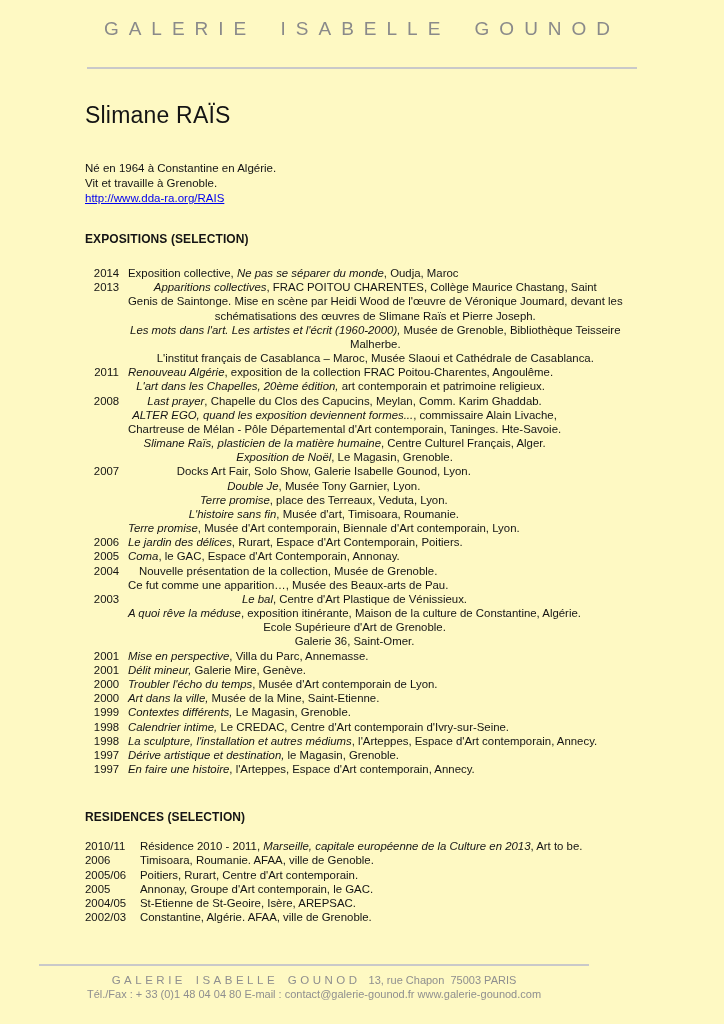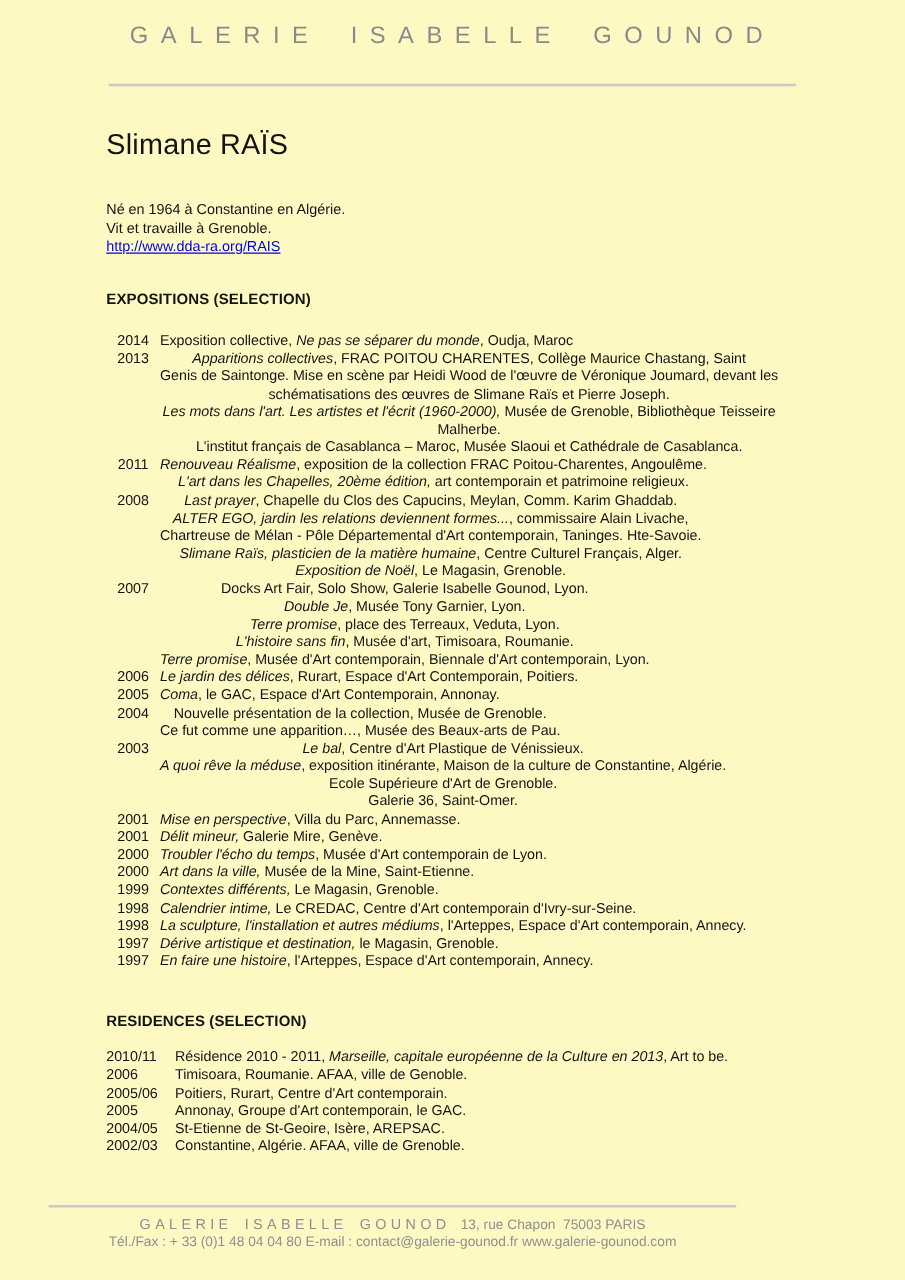--- a/index.html
+++ b/index.html
@@ -99,29 +99,29 @@
                 <div class="line"><span class="seg-n">Genis de Saintonge. Mise en scène par Heidi Wood de l'œuvre de Véronique Joumard, devant les</span></div>
                 <div class="line"><span class="seg-n">schématisations des œuvres de Slimane Raïs et Pierre Joseph.</span></div>
                 <div class="line"><span class="seg-i">Les mots dans l'art. Les artistes et l'écrit (1960-2000),</span><span class="seg-n"> Musée de Grenoble, Bibliothèque Teisseire</span></div>
                 <div class="line"><span class="seg-n">Malherbe.</span></div>
                 <div class="line"><span class="seg-n">L'institut français de Casablanca – Maroc, Musée Slaoui et Cathédrale de Casablanca.</span></div>
               </div>
             </div>
             <div class="entry">
               <div class="year">2011</div>
               <div class="lines">
-                <div class="line"><span class="seg-i">Renouveau Réalisme</span><span class="seg-n">, exposition de la collection FRAC Poitou-Charentes, Angoulême.</span></div>
+                <div class="line"><span class="seg-i">Renouveau Algérie</span><span class="seg-n">, exposition de la collection FRAC Poitou-Charentes, Angoulême.</span></div>
                 <div class="line"><span class="seg-i">L'art dans les Chapelles, 20ème édition,</span><span class="seg-n"> art contemporain et patrimoine religieux.</span></div>
               </div>
             </div>
             <div class="entry">
               <div class="year">2008</div>
               <div class="lines">
                 <div class="line"><span class="seg-i">Last prayer</span><span class="seg-n">, Chapelle du Clos des Capucins, Meylan, Comm. Karim Ghaddab.</span></div>
-                <div class="line"><span class="seg-i">ALTER EGO, jardin les relations deviennent formes...</span><span class="seg-n">, commissaire Alain Livache,</span></div>
+                <div class="line"><span class="seg-i">ALTER EGO, quand les exposition deviennent formes...</span><span class="seg-n">, commissaire Alain Livache,</span></div>
                 <div class="line"><span class="seg-n">Chartreuse de Mélan - Pôle Départemental d'Art contemporain, Taninges. Hte-Savoie.</span></div>
                 <div class="line"><span class="seg-i">Slimane Raïs, plasticien de la matière humaine</span><span class="seg-n">, Centre Culturel Français, Alger.</span></div>
                 <div class="line"><span class="seg-i">Exposition de Noël</span><span class="seg-n">, Le Magasin, Grenoble.</span></div>
               </div>
             </div>
             <div class="entry">
               <div class="year">2007</div>
               <div class="lines">
                 <div class="line"><span class="seg-n">Docks Art Fair, Solo Show, Galerie Isabelle Gounod, Lyon.</span></div>
                 <div class="line"><span class="seg-i">Double Je</span><span class="seg-n">, Musée Tony Garnier, Lyon.</span></div>

